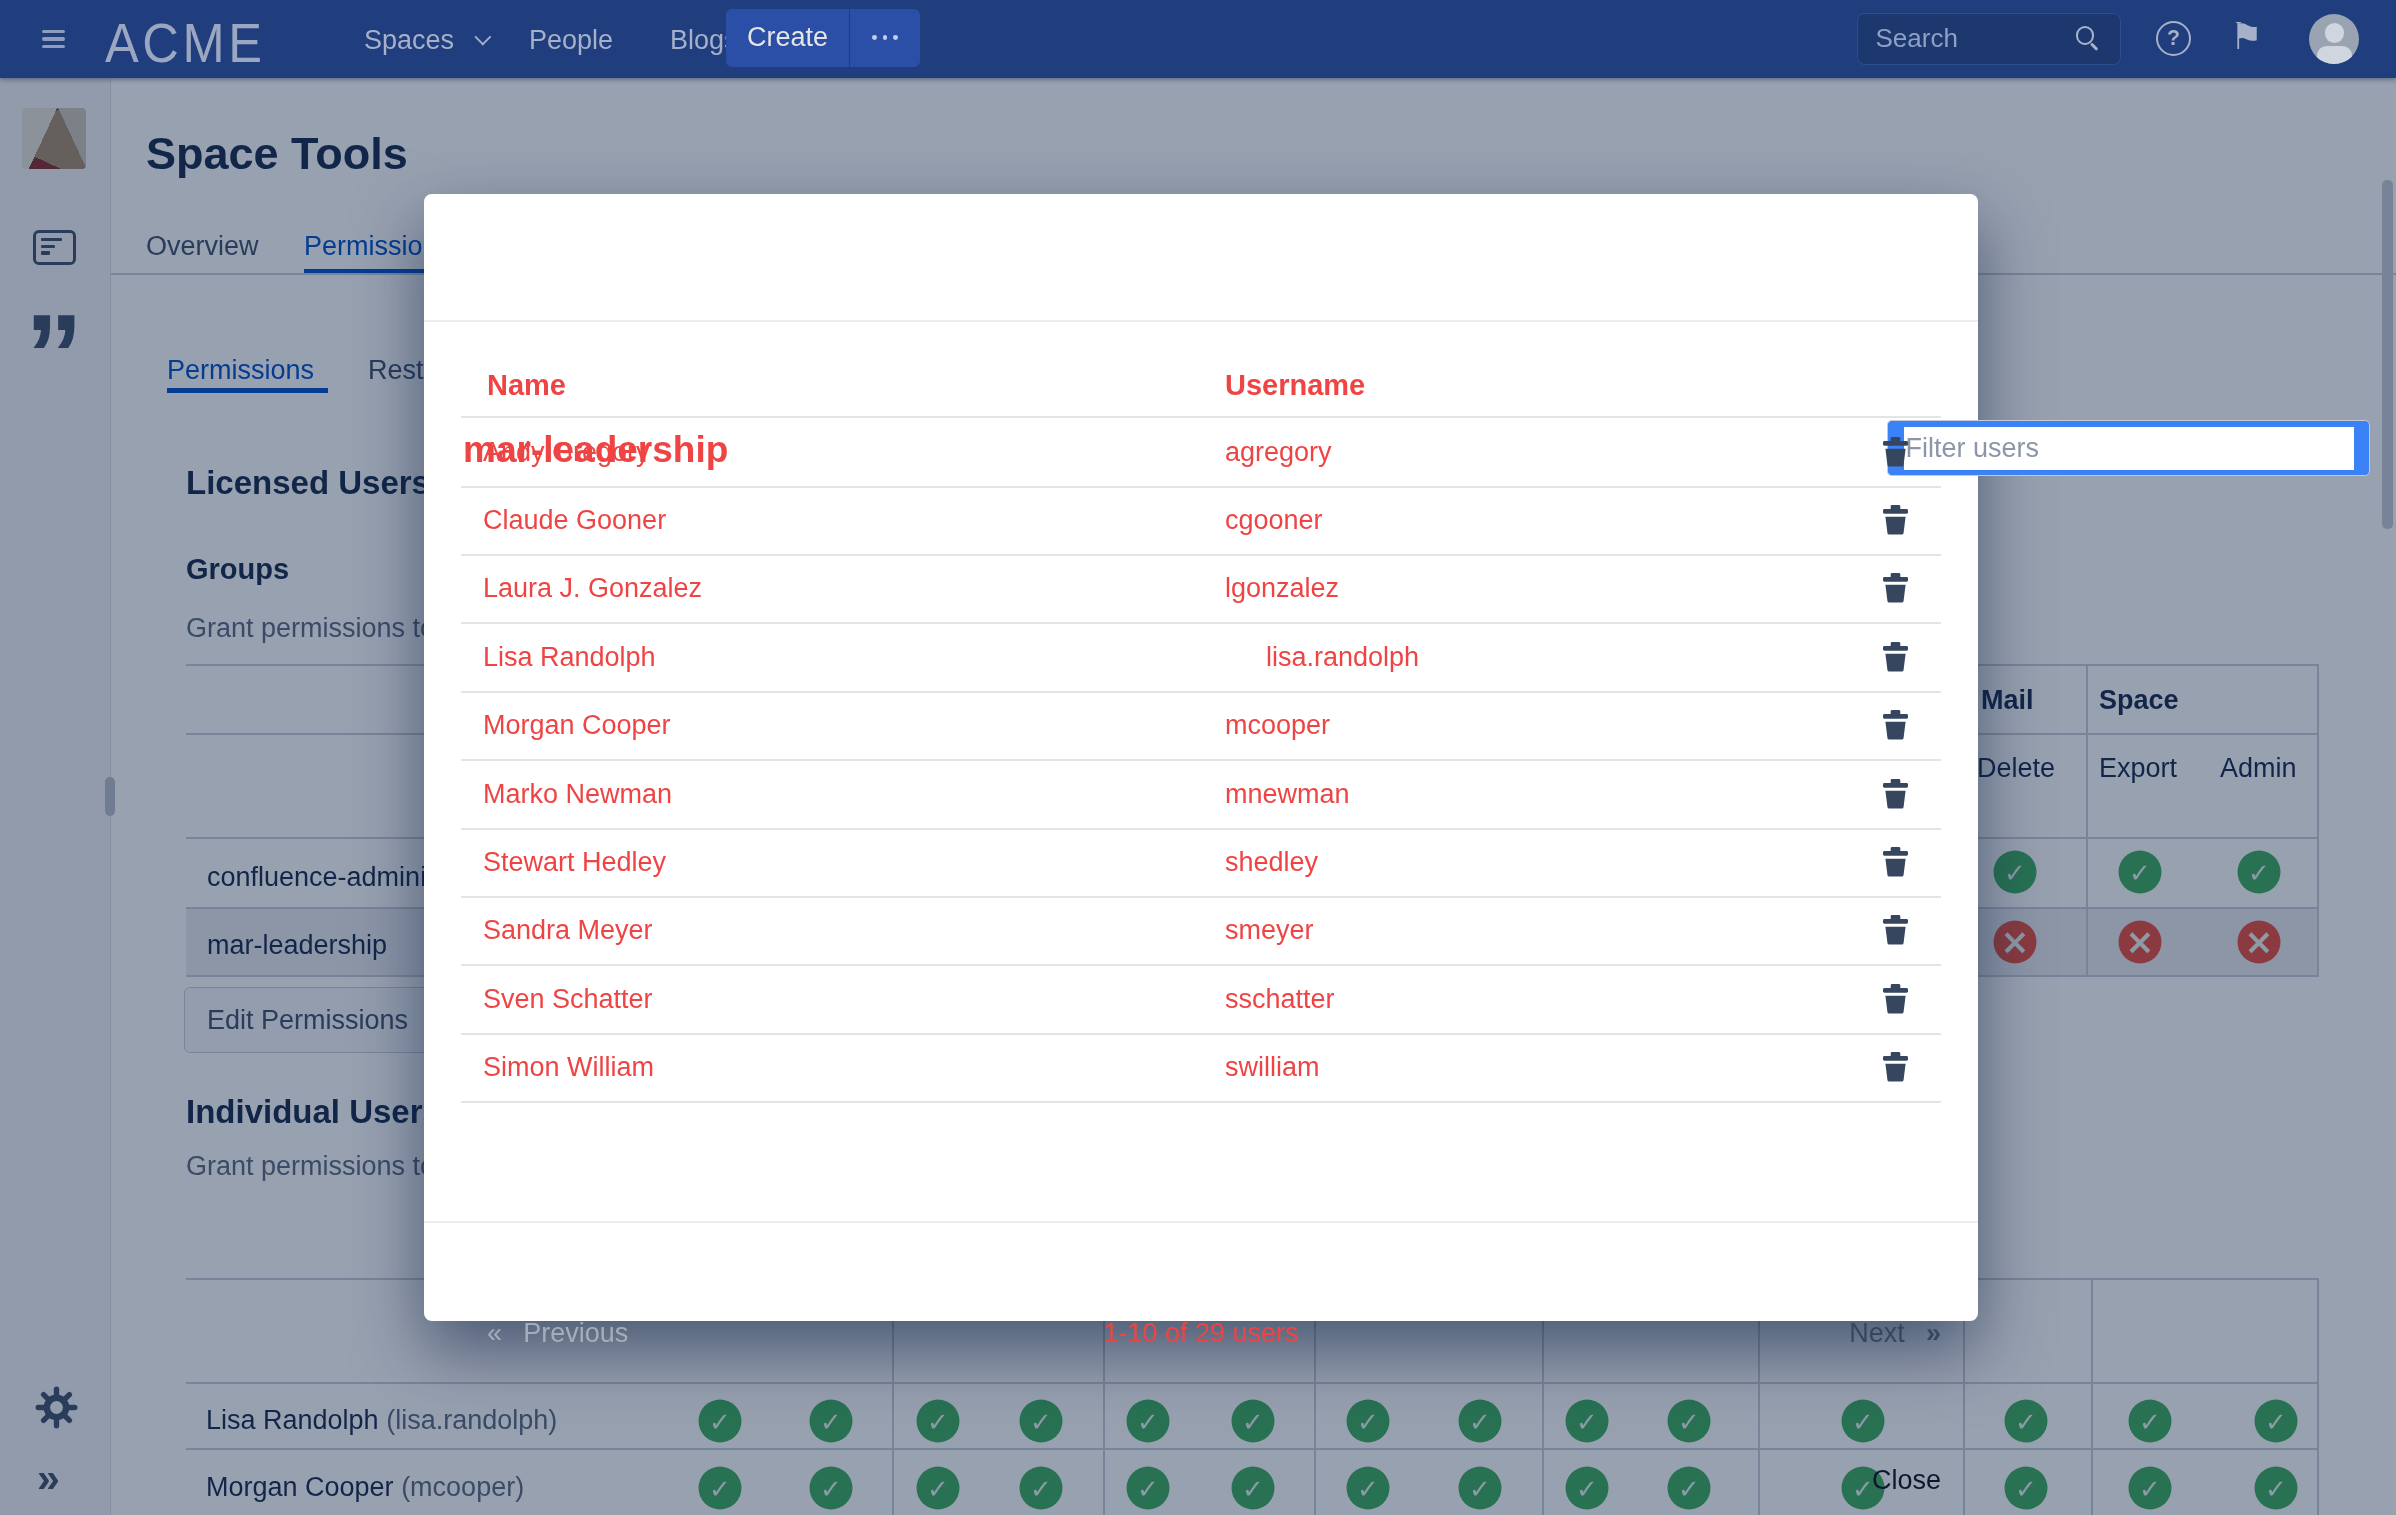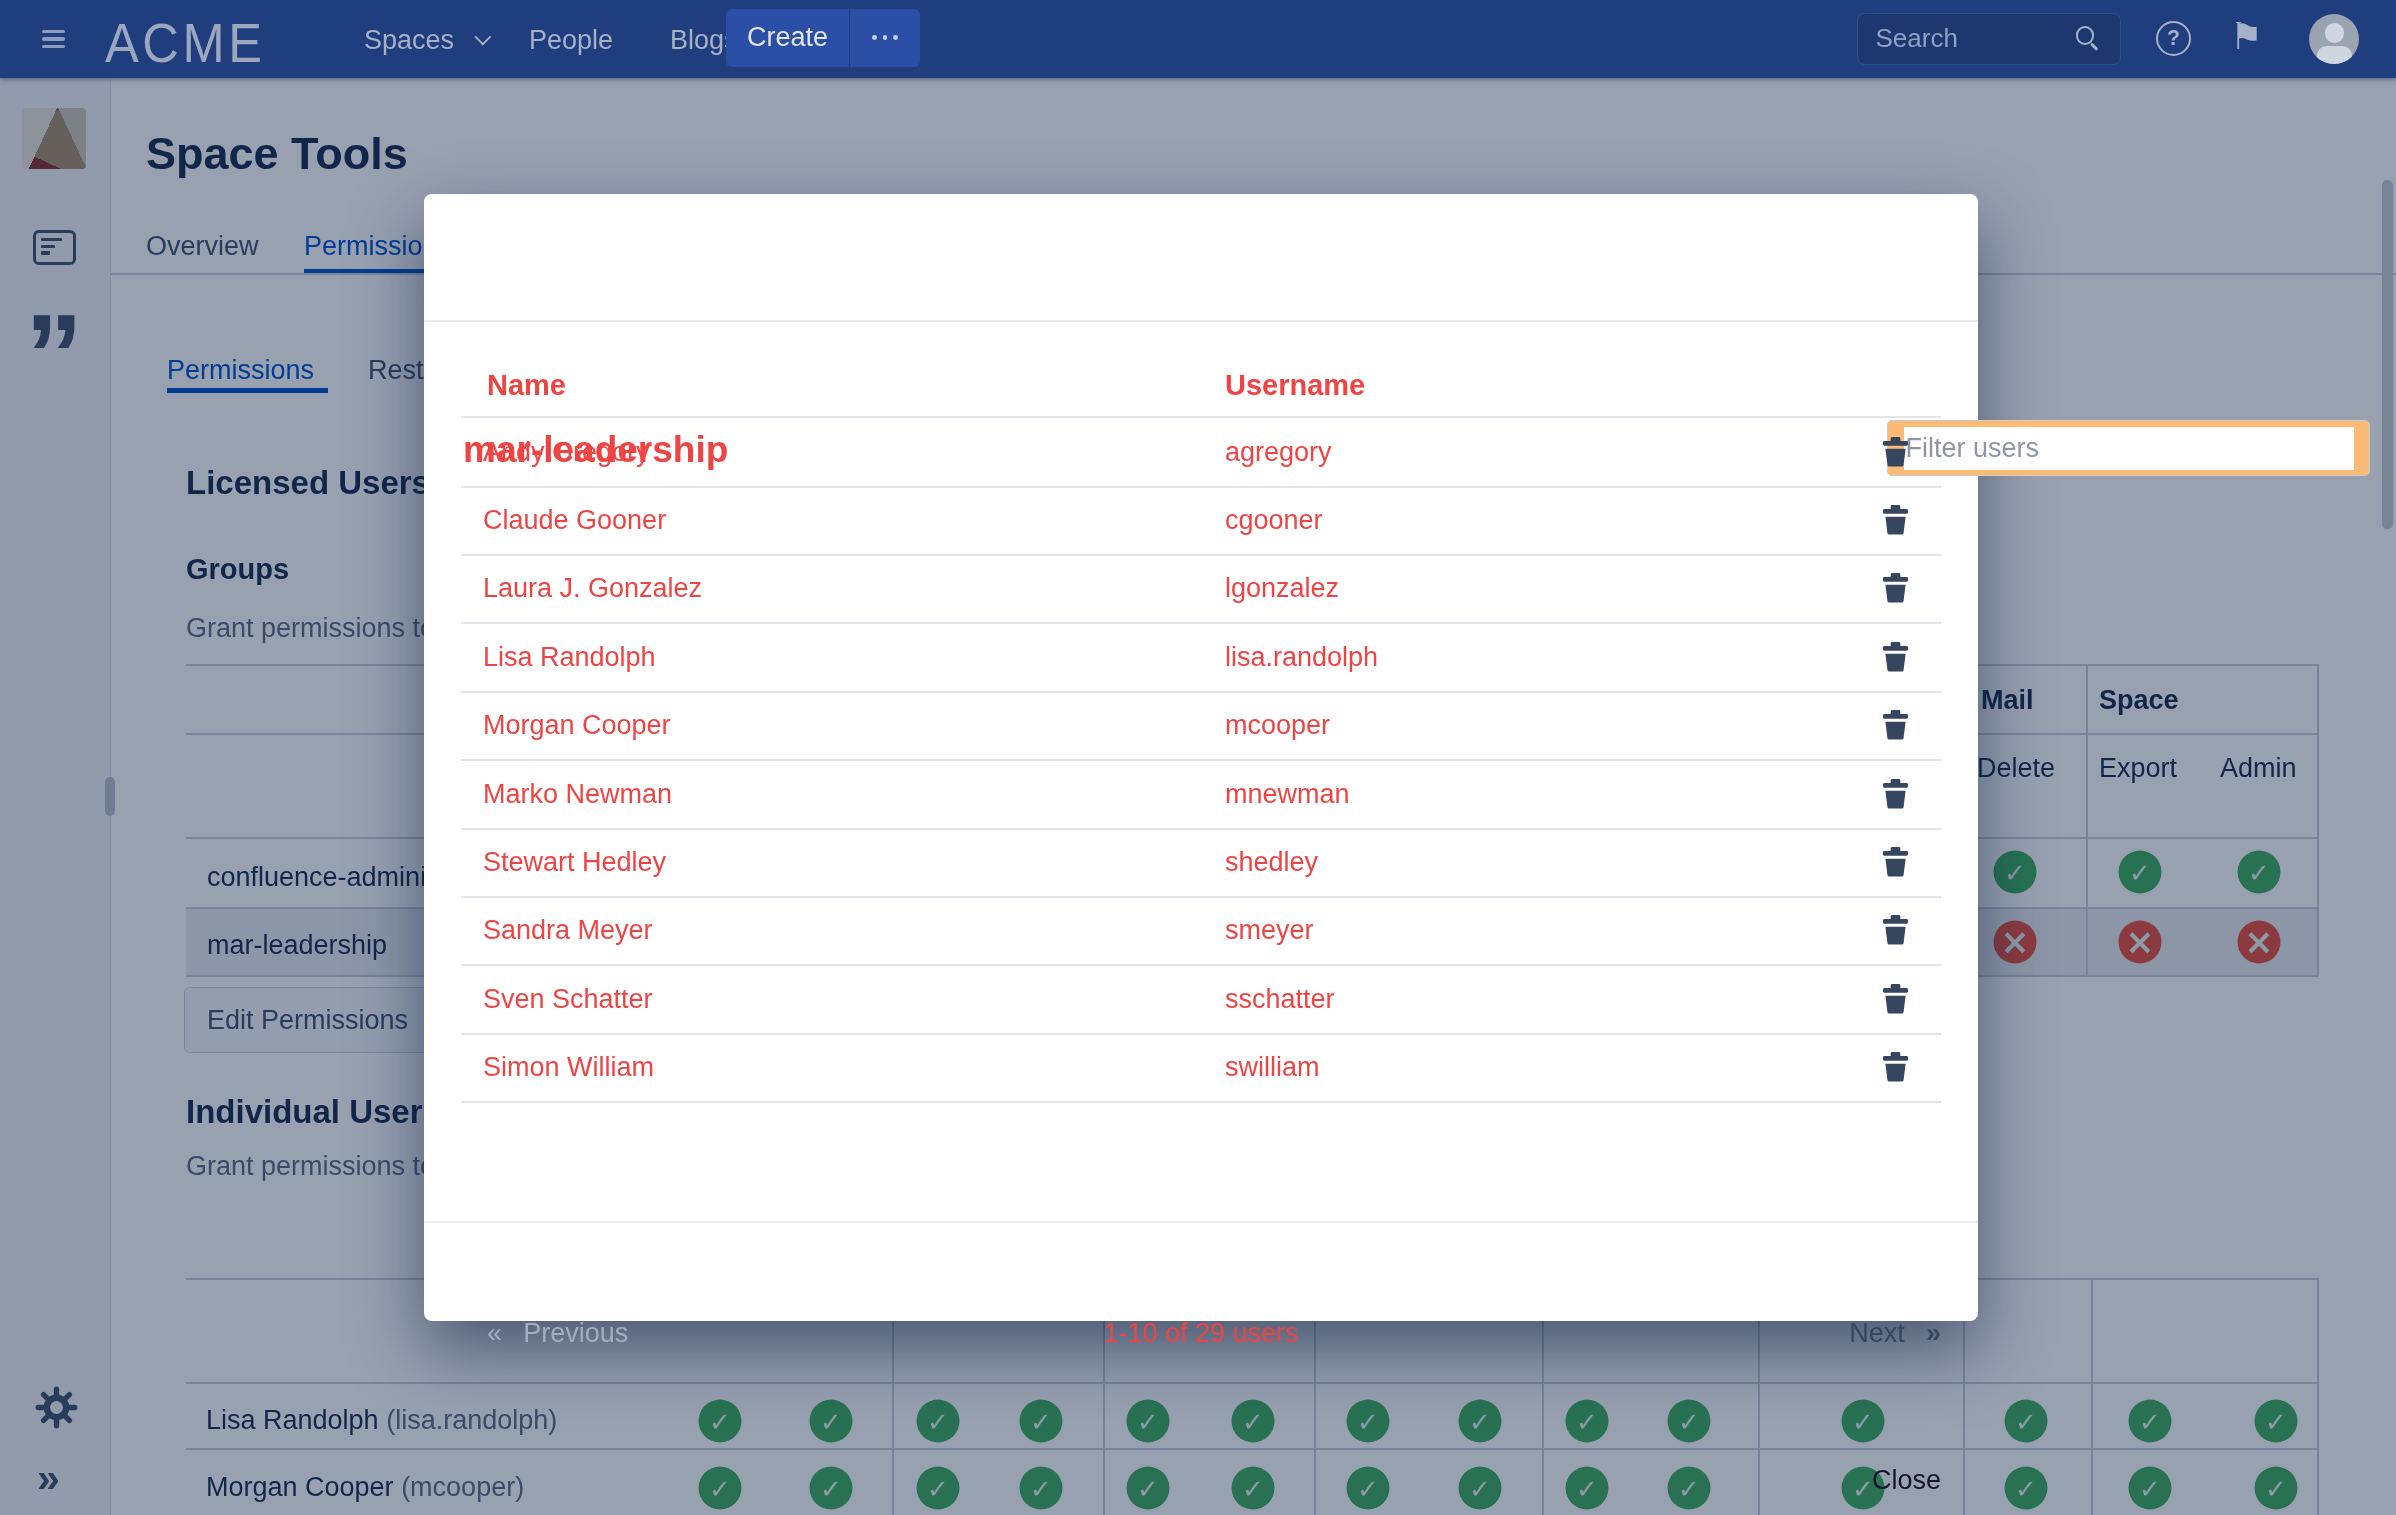--- a/index.html
+++ b/index.html
@@ -67,21 +67,21 @@
   .statusdot.granted{background:#3FAF5F;font-size:26px;font-weight:700;}
   .statusdot.denied{background:#E8503F;font-size:35px;font-weight:700;line-height:1;}
   .scrollthumb{position:absolute;left:2382px;top:180px;width:10.7px;height:349px;border-radius:4.9px;background:#C6CCD5;}
 
   
   .blanket{position:absolute;left:0;top:78px;width:2397px;height:1438px;background:rgba(9,30,66,.42);z-index:50;}
   .modal{position:absolute;left:424px;top:194px;width:1554px;height:1127px;background:#FFFFFF;border-radius:7.8px;
          box-shadow:0 29px 68px rgba(9,30,66,.55);z-index:60;}
   .m-ink{color:#ef4444;}
   .m-title{position:absolute;left:39px;top:235px;font-size:37px;font-weight:700;}
-  .filterbox{position:absolute;left:1463px;top:226px;width:483px;height:56px;border:1.9px solid #C5CBD4;border-radius:4.9px;box-sizing:border-box;background:#fdba74;}
+  .filterbox{position:absolute;left:1463px;top:226px;width:483px;height:56px;border:1.9px solid #C5CBD4;border-radius:4.9px;box-sizing:border-box;background:#3b82f6;}
   .filterbox input{position:absolute;left:15.5px;top:5.8px;width:446px;height:41px;border:0;outline:0;font-size:27px;color:#344563;font-family:inherit;}
   .filterbox input::placeholder{color:#8C96A8;opacity:1;}
   .m-div{position:absolute;background:#EBECF0;height:1.9px;left:0;width:1554px;}
   .m-line{position:absolute;background:#E2E4E9;height:1.9px;left:37px;width:1480px;}
   .trash{position:absolute;width:25px;height:30px;}
   .pagegray{color:#A5ADBA;}
   .next-ink{color:#36465F;}
   .closelink{color:#0f172a;}
 </style>
 </head>
@@ -292,21 +292,21 @@
         <div class="m-line" style="top: 360px;"></div>
         <div class="txt m-ink" style="left: 59px; top: 379px; font-size: 27px;">Laura J. Gonzalez</div>
         <div class="txt m-ink" style="left: 801px; top: 379px; font-size: 27px;">lgonzalez</div>
         <div class="trash" style="left: 1459px; top: 379px;"><svg width="25" height="30" viewBox="0 0 26 31" fill="#36465F">
             <rect x="8" y="0" width="10" height="5" rx="1.5"></rect>
             <rect x="0" y="4" width="26" height="5" rx="1.5"></rect>
             <path d="M2.5 12 L23.5 12 L21.4 29 Q21.2 30.6 19.6 30.6 L6.4 30.6 Q4.8 30.6 4.6 29 Z"></path>
           </svg></div>
         <div class="m-line" style="top: 428px;"></div>
         <div class="txt m-ink" style="left: 59px; top: 448px; font-size: 27px;">Lisa Randolph</div>
-        <div class="txt m-ink" style="left: 801px; top: 448px; font-size: 27px;">lisa.randolph</div>
+        <div class="txt m-ink" style="left: 842px; top: 448px; font-size: 27px;">lisa.randolph</div>
         <div class="trash" style="left: 1459px; top: 448px;"><svg width="25" height="30" viewBox="0 0 26 31" fill="#36465F">
             <rect x="8" y="0" width="10" height="5" rx="1.5"></rect>
             <rect x="0" y="4" width="26" height="5" rx="1.5"></rect>
             <path d="M2.5 12 L23.5 12 L21.4 29 Q21.2 30.6 19.6 30.6 L6.4 30.6 Q4.8 30.6 4.6 29 Z"></path>
           </svg></div>
         <div class="m-line" style="top: 497px;"></div>
         <div class="txt m-ink" style="left: 59px; top: 516px; font-size: 27px;">Morgan Cooper</div>
         <div class="txt m-ink" style="left: 801px; top: 516px; font-size: 27px;">mcooper</div>
         <div class="trash" style="left: 1459px; top: 516px;"><svg width="25" height="30" viewBox="0 0 26 31" fill="#36465F">
             <rect x="8" y="0" width="10" height="5" rx="1.5"></rect>

